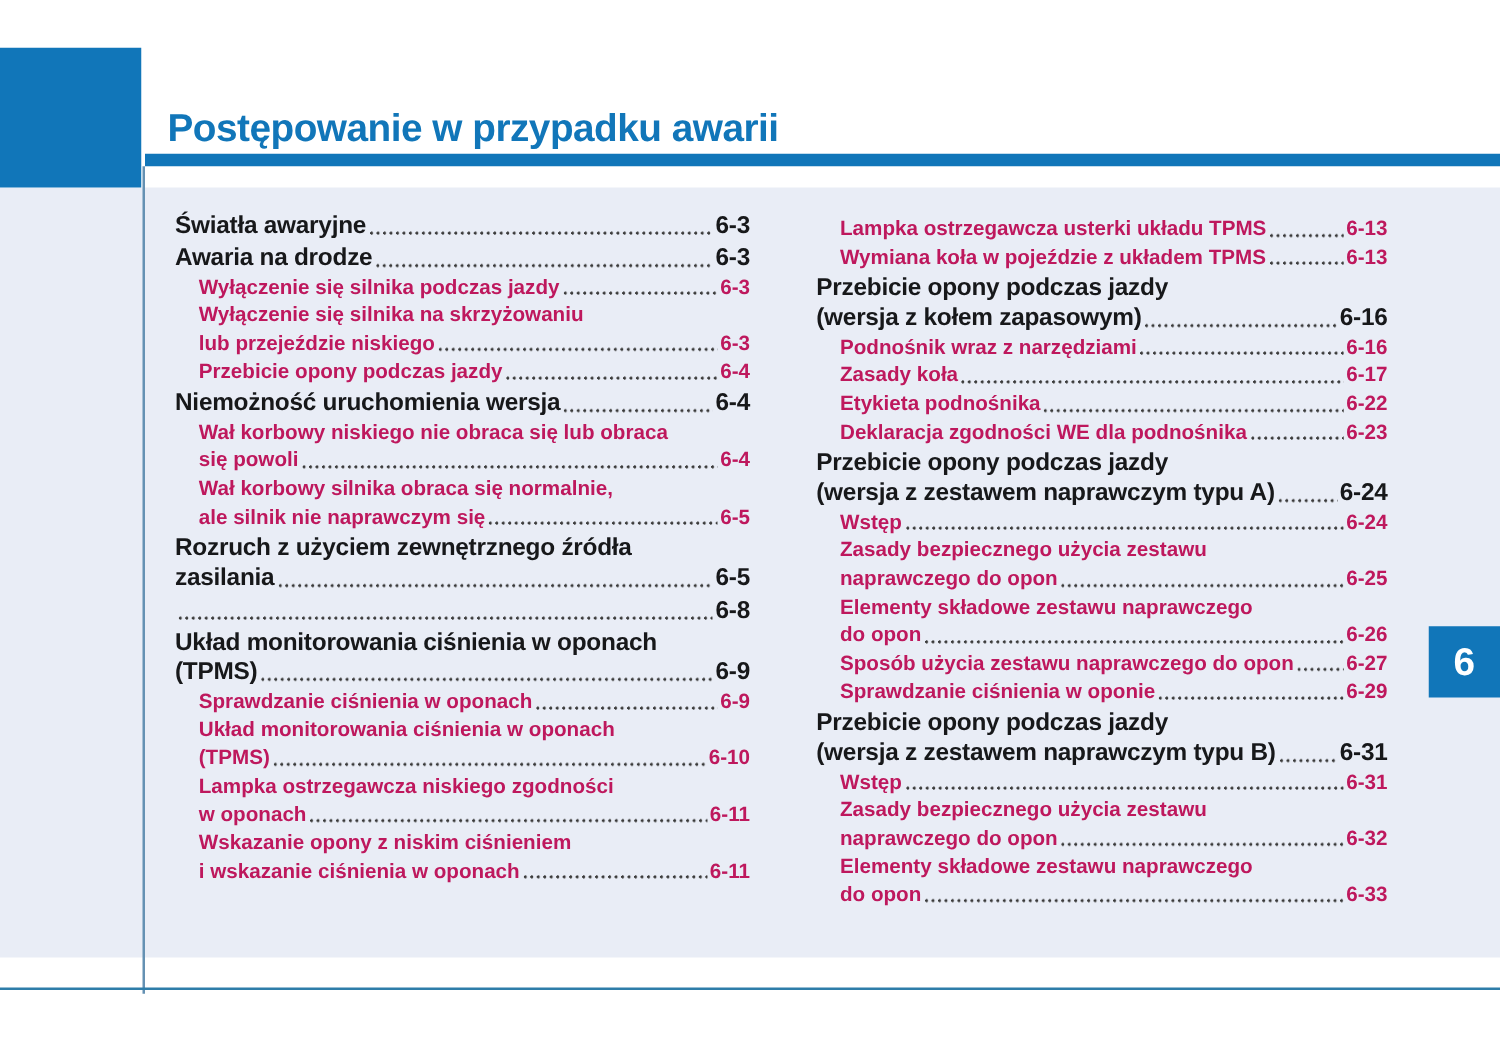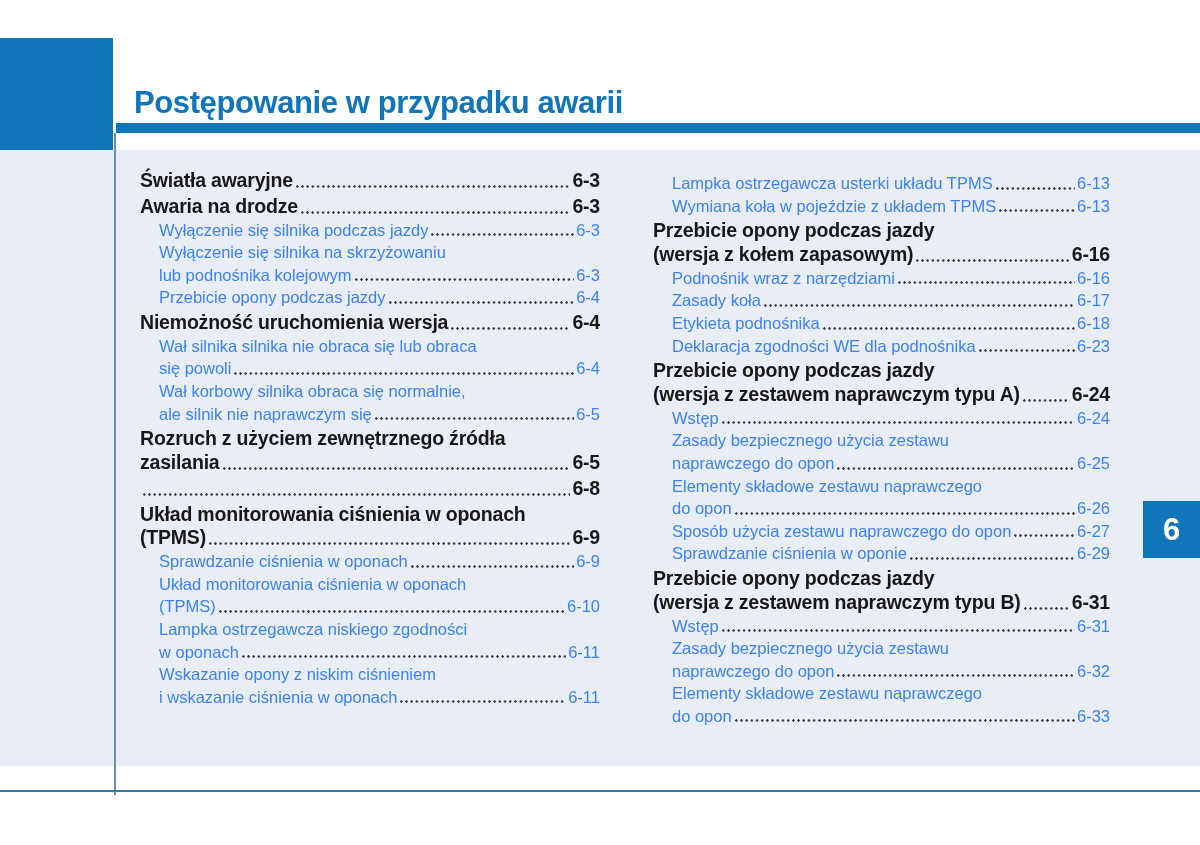--- a/index.html
+++ b/index.html
@@ -91,23 +91,23 @@
   }
   .e-h1 .toc-line {
     font-size: 19.5px;
     font-weight: bold;
     line-height: 23.8px;
     letter-spacing: -0.2px;
     color: #17181a;
   }
   .e-sub .toc-line {
     font-size: 16.5px;
-    font-weight: normal;
+    font-weight: bold;
     line-height: 22.6px;
-    color: #3b82f6;
+    color: #be185d;
   }
   .e-sub .toc-line { padding-left: 19px; }
 
   .toc-line .t { white-space: nowrap; }
 
   .toc-line .dots {
     flex: 1 1 auto;
     min-width: 8px;
     align-self: stretch;
     margin: 0 2px 0 3px;
@@ -156,42 +156,42 @@
           <span class="t">Wyłączenie się silnika podczas jazdy</span>
           <span class="dots"></span>
           <span class="pg">6-3</span>
         </div>
       </div>
       <div class="entry e-sub">
         <div class="toc-line">
           <span class="t">Wyłączenie się silnika na skrzyżowaniu</span>
         </div>
         <div class="toc-line">
-          <span class="t">lub podnośnika kolejowym </span>
+          <span class="t">lub przejeździe niskiego </span>
           <span class="dots"></span>
           <span class="pg">6-3</span>
         </div>
       </div>
       <div class="entry e-sub">
         <div class="toc-line">
           <span class="t">Przebicie opony podczas jazdy </span>
           <span class="dots"></span>
           <span class="pg">6-4</span>
         </div>
       </div>
       <div class="entry e-h1">
         <div class="toc-line">
           <span class="t">Niemożność uruchomienia wersja</span>
           <span class="dots"></span>
           <span class="pg">6-4</span>
         </div>
       </div>
       <div class="entry e-sub">
         <div class="toc-line">
-          <span class="t">Wał silnika silnika nie obraca się lub obraca</span>
+          <span class="t">Wał korbowy niskiego nie obraca się lub obraca</span>
         </div>
         <div class="toc-line">
           <span class="t">się powoli </span>
           <span class="dots"></span>
           <span class="pg">6-4</span>
         </div>
       </div>
       <div class="entry e-sub">
         <div class="toc-line">
           <span class="t">Wał korbowy silnika obraca się normalnie,</span>
@@ -302,21 +302,21 @@
         <div class="toc-line">
           <span class="t">Zasady koła</span>
           <span class="dots"></span>
           <span class="pg">6-17</span>
         </div>
       </div>
       <div class="entry e-sub">
         <div class="toc-line">
           <span class="t">Etykieta podnośnika </span>
           <span class="dots"></span>
-          <span class="pg">6-18</span>
+          <span class="pg">6-22</span>
         </div>
       </div>
       <div class="entry e-sub">
         <div class="toc-line">
           <span class="t">Deklaracja zgodności WE dla podnośnika </span>
           <span class="dots"></span>
           <span class="pg">6-23</span>
         </div>
       </div>
       <div class="entry e-h1">

